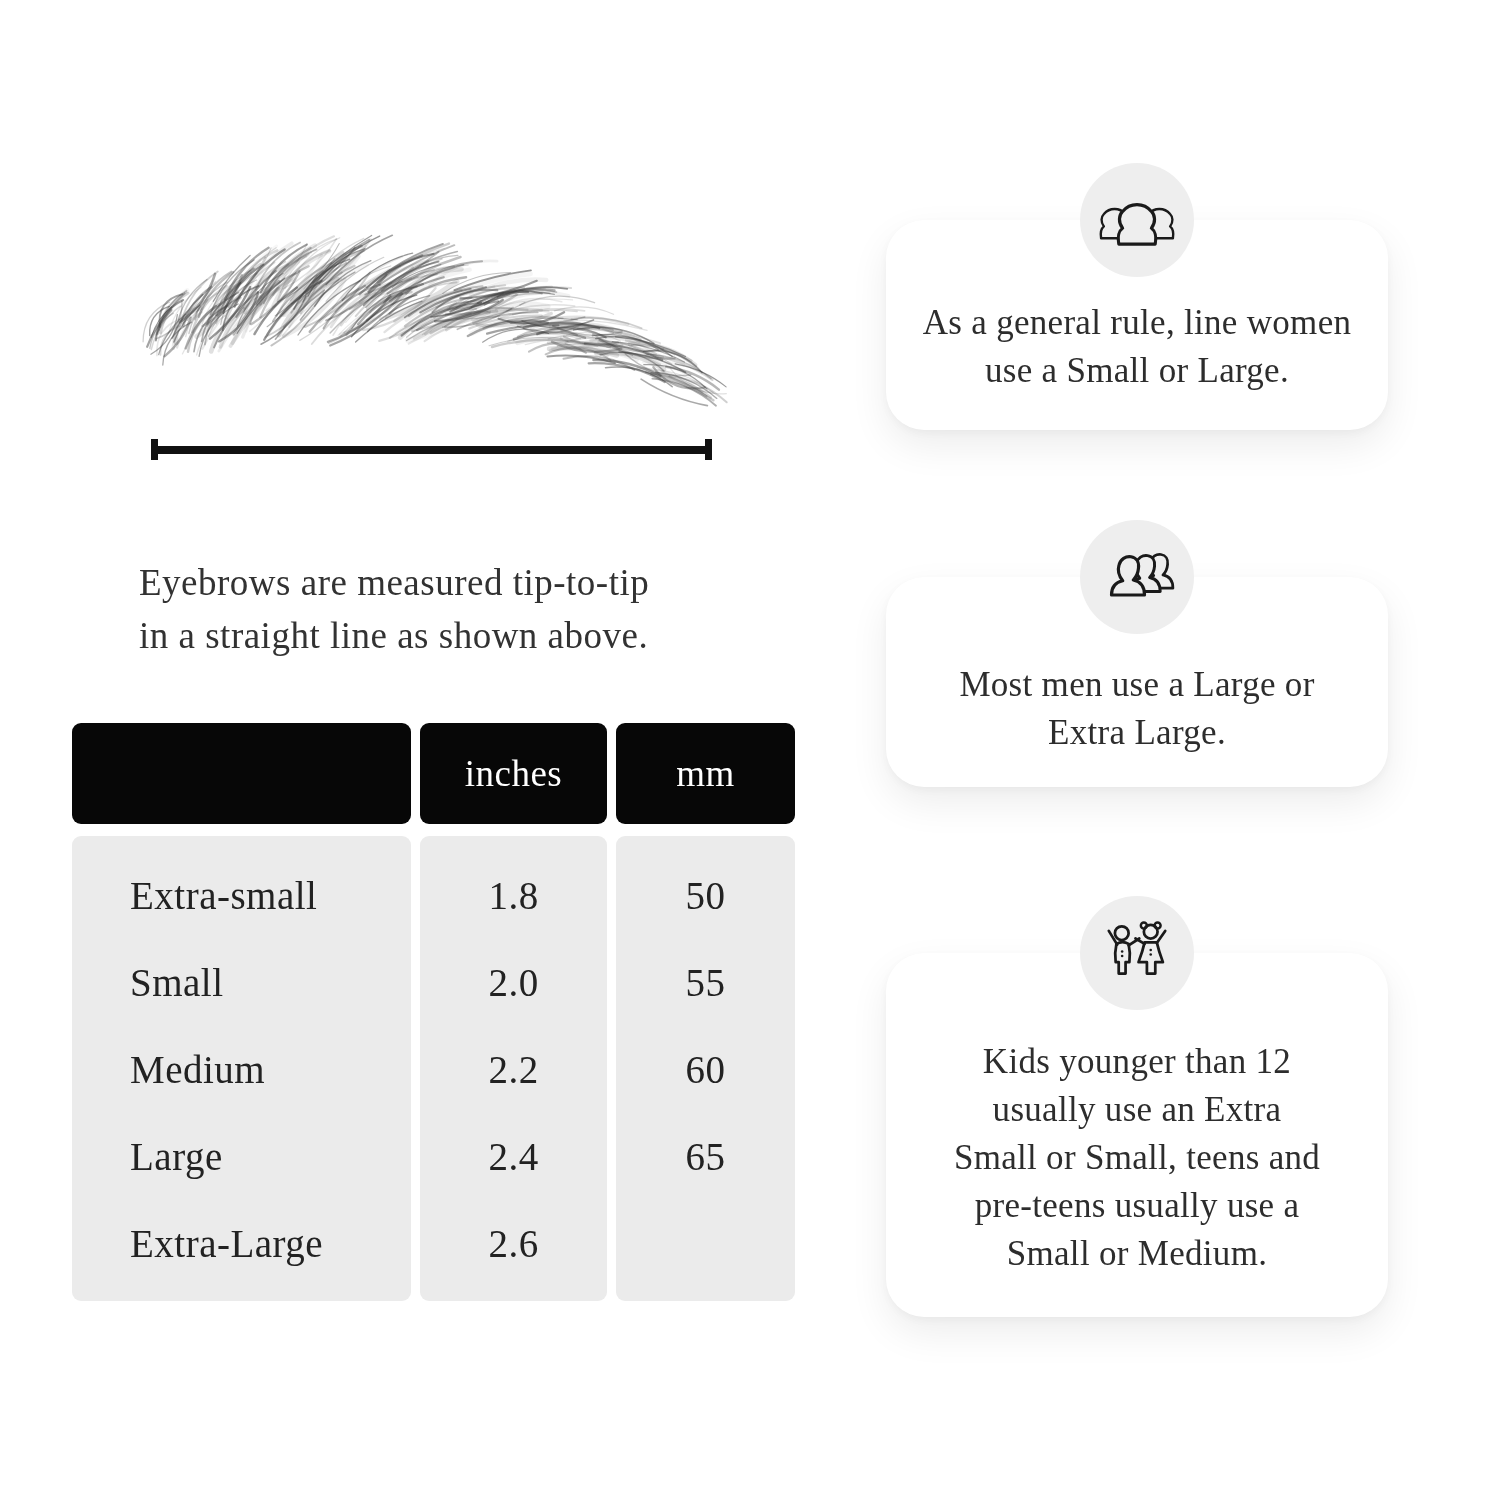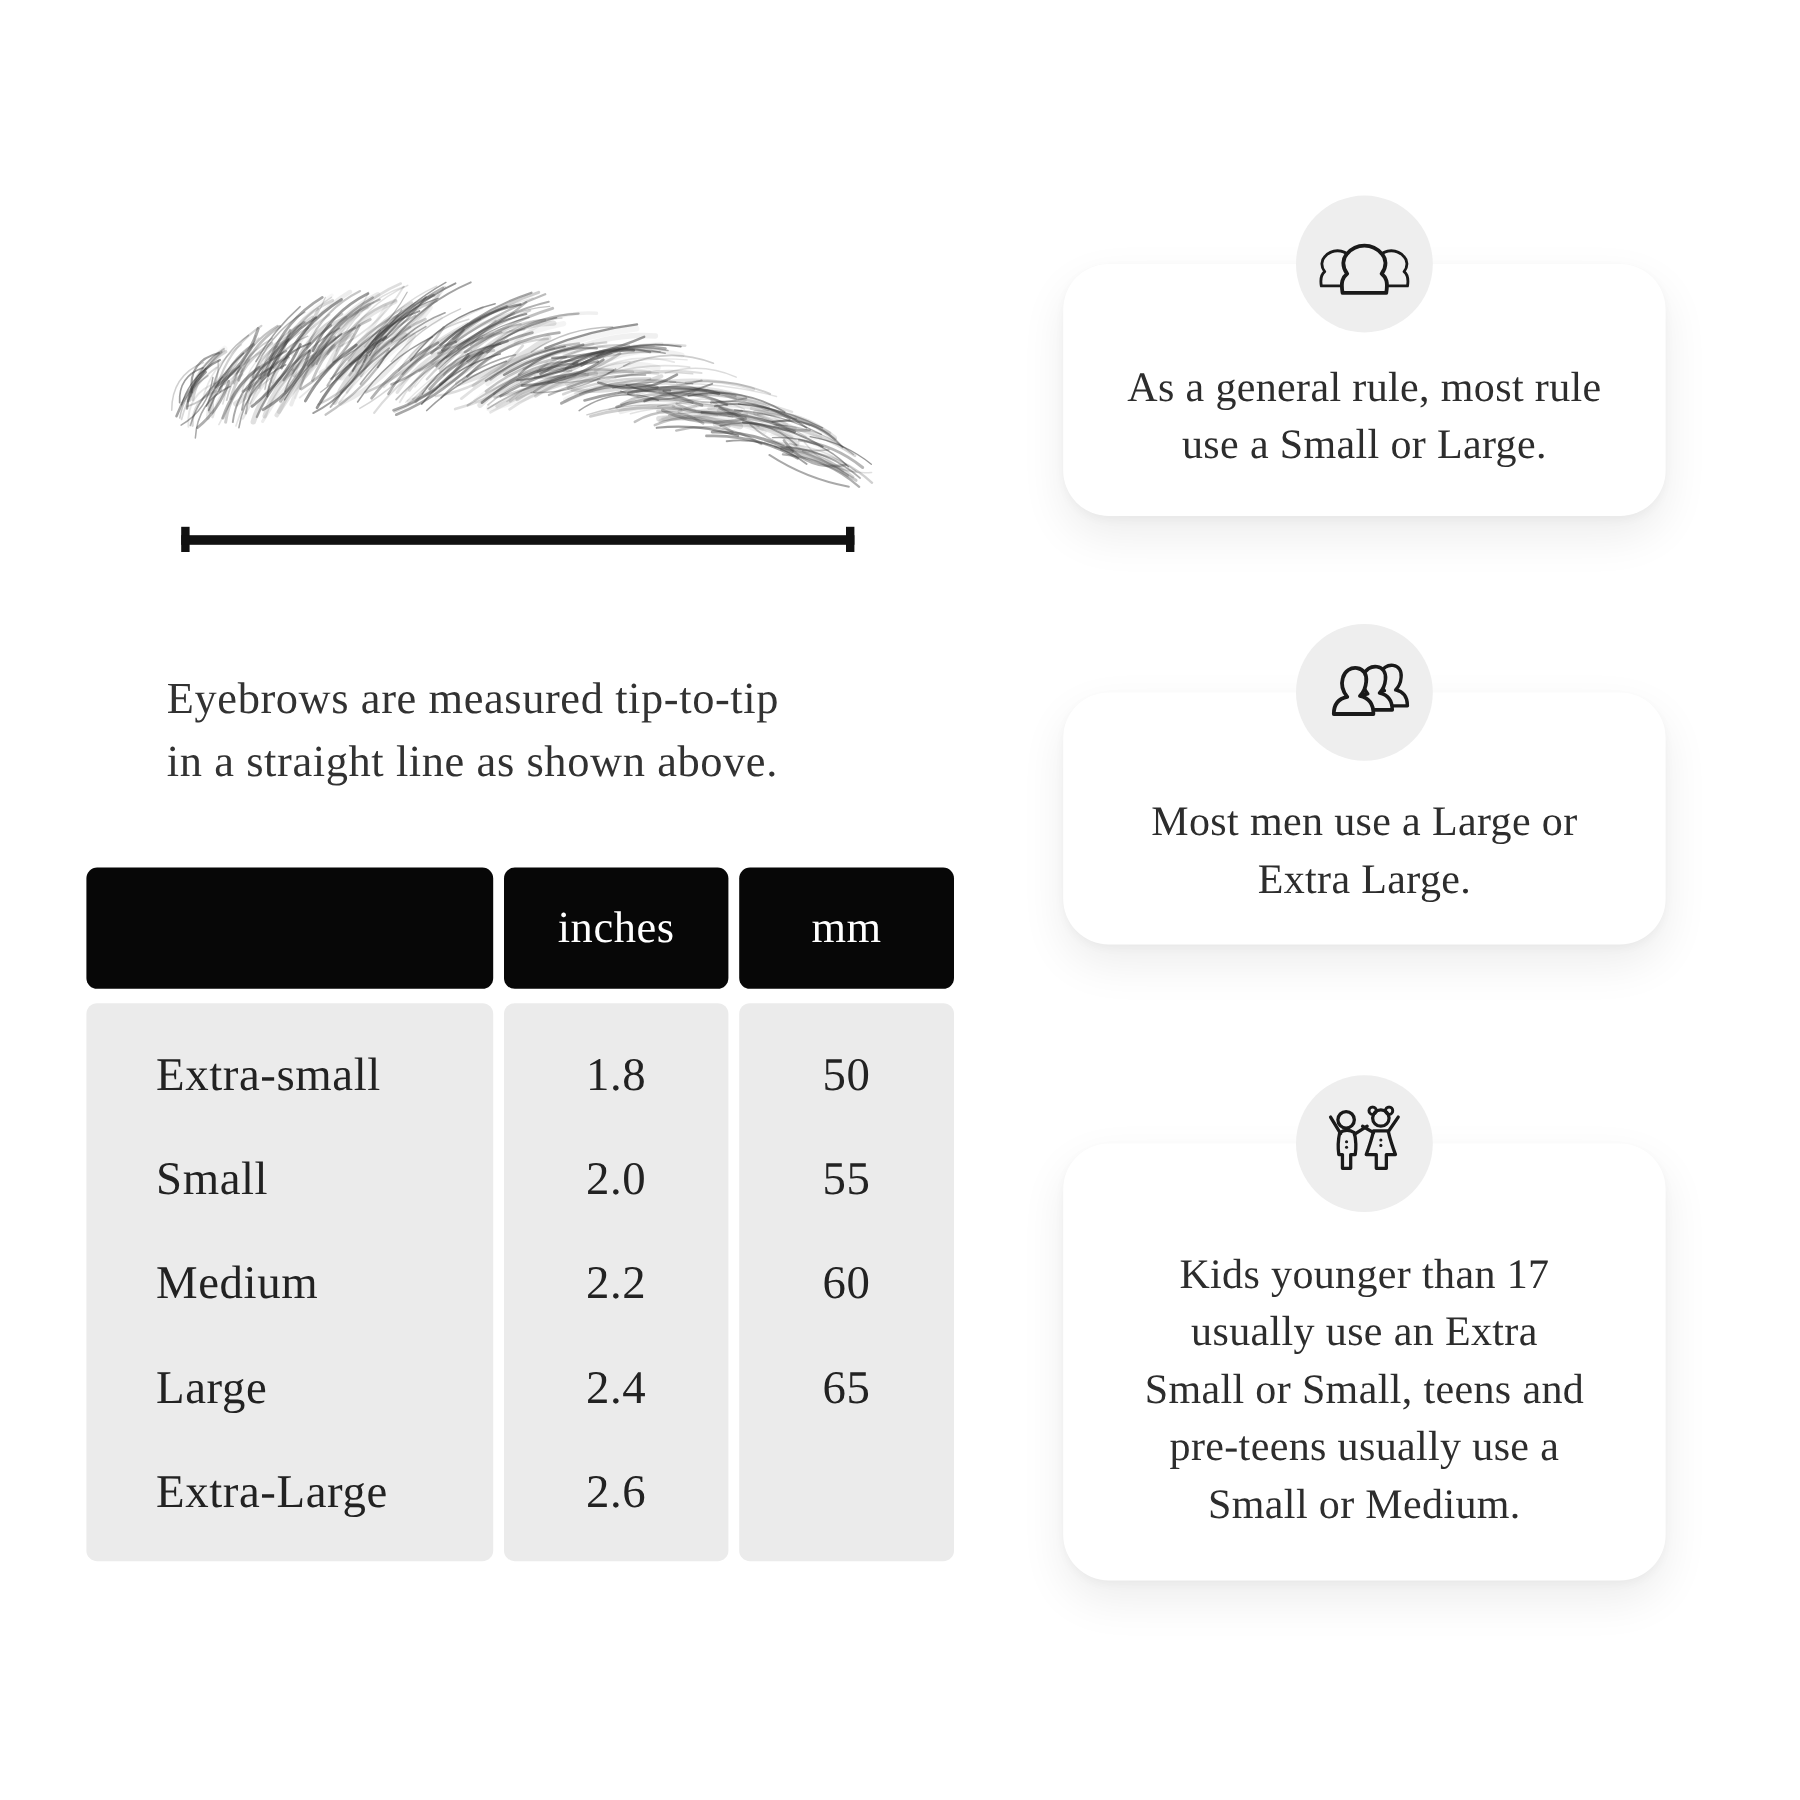--- a/index.html
+++ b/index.html
@@ -487,21 +487,21 @@
 
   <div class="card" id="card-women">
     <div class="badge">
       <svg width="82" height="52" viewBox="-56 -36 112 72">
         <path class="icon-occlude" transform="translate(-31,5) scale(0.78)" d="M -24,26 C -26,14 -24,9 -19,5 C -25,-3 -24,-12 -19,-17 C -14,-23 -7,-26 0,-26 C 7,-26 14,-23 19,-17 C 24,-12 25,-3 19,5 C 24,9 26,14 24,26 Z"></path>
         <path class="icon-occlude" transform="translate(31,5) scale(0.78)" d="M -24,26 C -26,14 -24,9 -19,5 C -25,-3 -24,-12 -19,-17 C -14,-23 -7,-26 0,-26 C 7,-26 14,-23 19,-17 C 24,-12 25,-3 19,5 C 24,9 26,14 24,26 Z"></path>
         <path class="icon-occlude" transform="translate(0,6) scale(1.05)" d="M -24,26 C -26,14 -24,9 -19,5 C -25,-3 -24,-12 -19,-17 C -14,-23 -7,-26 0,-26 C 7,-26 14,-23 19,-17 C 24,-12 25,-3 19,5 C 24,9 26,14 24,26 Z"></path>
       </svg>
     </div>
     <div class="card-text">
-      <span>As a general rule, most rule</span>
+      <span>As a general rule, line women</span>
       <span>use a Small or Large.</span>
     </div>
   </div>
 
   <div class="card" id="card-men">
     <div class="badge">
       <svg width="84" height="54" viewBox="-52 -34 112 72">
         <path class="icon-occlude" transform="translate(36,-6) scale(0.88)" d="M -26,26 C -26,15 -21,9 -11,7 C -16,1 -18,-7 -16,-14 C -14,-22 -7,-26 0,-25 C 7,-24 11,-18 10,-10 C 9.5,-4 7,2 3,6 C 13,8 18,15 18,26 Z"></path>
         <path class="icon-occlude" transform="translate(18,-3) scale(0.94)" d="M -26,26 C -26,15 -21,9 -11,7 C -16,1 -18,-7 -16,-14 C -14,-22 -7,-26 0,-25 C 7,-24 11,-18 10,-10 C 9.5,-4 7,2 3,6 C 13,8 18,15 18,26 Z"></path>
         <path class="icon-occlude" transform="translate(-4,0)" d="M -26,26 C -26,15 -21,9 -11,7 C -16,1 -18,-7 -16,-14 C -14,-22 -7,-26 0,-25 C 7,-24 11,-18 10,-10 C 9.5,-4 7,2 3,6 C 13,8 18,15 18,26 Z"></path>
@@ -528,21 +528,21 @@
         <circle class="icon-stroke" style="stroke-width:3.2" cx="9" cy="-36" r="4"></circle>
         <circle class="icon-stroke" style="stroke-width:3.2" cx="27" cy="-36" r="4"></circle>
         <path class="icon-stroke" style="stroke-width:3.6" d="M 26,-13 L 37,-29"></path>
         <path class="icon-stroke" style="stroke-width:3.6" d="M 10,-12 L -2,-19"></path>
         <path class="icon-stroke" style="stroke-width:3.6" d="M 10,-14 L 26,-14 C 28,-5 31,4 34,12 L 24,12 L 24,27 L 13,27 L 13,12 L 2,12 C 5,4 8,-5 10,-14 Z"></path>
         <circle class="icon-dot" cx="18" cy="-4" r="1.7"></circle>
         <circle class="icon-dot" cx="18" cy="2" r="1.7"></circle>
       </svg>
     </div>
     <div class="card-text">
-      <span>Kids younger than 17</span>
+      <span>Kids younger than 12</span>
       <span>usually use an Extra</span>
       <span>Small or Small, teens and</span>
       <span>pre-teens usually use a</span>
       <span>Small or Medium.</span>
     </div>
   </div>
 
 </div>
 
 </body></html>

